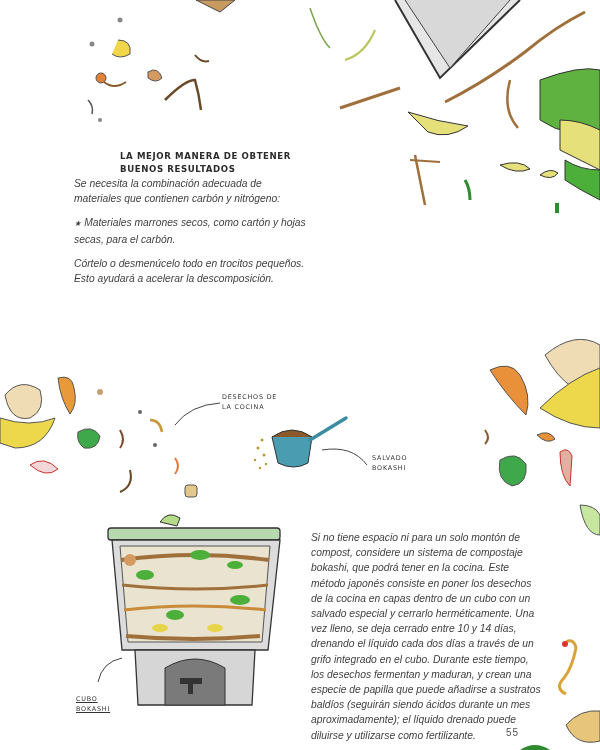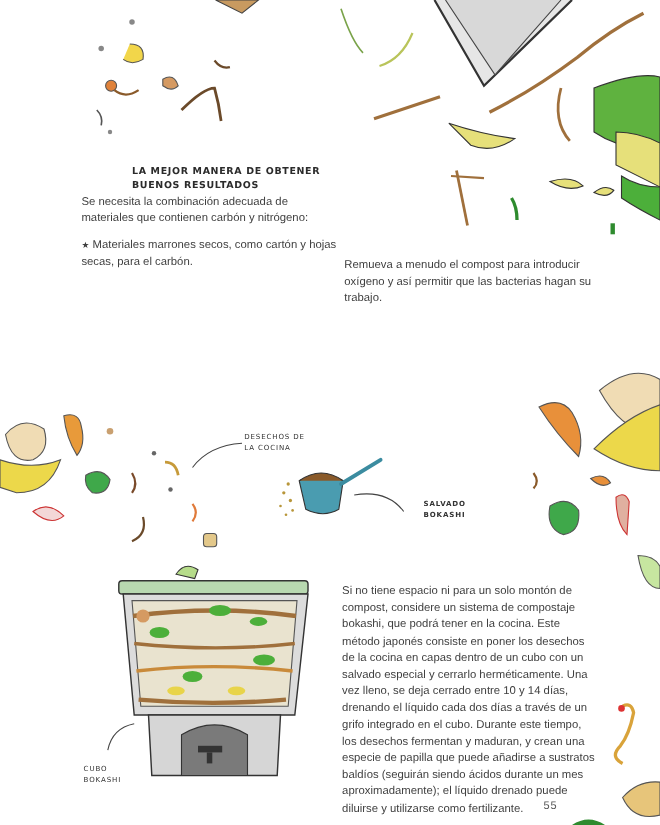--- a/index.html
+++ b/index.html
@@ -1,23 +1,23 @@
 <!DOCTYPE html>
 <html><head>
 <meta charset="utf-8">
 <style>
   html,body{margin:0;padding:0;background:#fff;}
   body{width:600px;height:750px;position:relative;overflow:hidden;font-family:"Liberation Sans",sans-serif;color:#3a3a3a;}
   .txt{position:absolute;font-size:10.3px;line-height:15.2px;color:#3f3f3f;}
-  .txt p{margin:0 0 9px 0;}
+  .txt p{margin:0 0 9px 0;font-style:italic;}
   .heading{font-family:"DejaVu Sans",sans-serif;font-size:8.6px;letter-spacing:0.6px;font-weight:bold;color:#2b2b2b;line-height:13px;text-transform:uppercase;margin-left:46px;}
   .bullet{display:block;}
   .bullet .star{display:inline-block;margin-right:3px;font-size:8px;}
   .label{position:absolute;font-family:"DejaVu Sans",sans-serif;font-size:6.4px;letter-spacing:0.8px;color:#333;text-align:left;line-height:10px;text-transform:uppercase;}
-  .pagenum{position:absolute;left:494px;top:727px;font-size:10px;color:#555;letter-spacing:1px;}
+  .pagenum{position:absolute;left:506px;top:727px;font-size:10px;color:#555;letter-spacing:1px;}
   svg.ill{position:absolute;left:0;top:0;}
 </style>
 </head>
 <body>
 
 <svg class="ill" width="600" height="750" viewBox="0 0 600 750">
 
   <g>
     <path d="M118 40 q14 0 12 14 q-10 6 -18 0" fill="#f2d64a" stroke="#555" stroke-width="1"></path>
     <circle cx="101" cy="78" r="5" fill="#e0823a" stroke="#555" stroke-width="1"></circle>
@@ -127,27 +127,27 @@
     <path d="M520 750 q15 -10 30 0z" fill="#2e8b2e"></path>
   </g>
 </svg>
 
 <div class="txt" style="left:74px;top:150px;width:232px;">
   <div class="heading">La mejor manera de obtener buenos resultados</div>
   <p>Se necesita la combinación adecuada de materiales que contienen carbón y nitrógeno:</p>
   <p style="">
     <span class="bullet"><span class="star">★</span><span>Materiales marrones secos, como cartón y hojas secas, para el carbón.</span></span>
   </p>
+  <p>Córtelo o desmenúcelo todo en trocitos pequeños. Esto ayudará a acelerar la descomposición.</p>
 </div>
 
 <div class="txt" style="left:313px;top:222px;width:228px;">
-  <p style="margin-top:12px;">Remueva a menudo el compost para introducir oxígeno y así permitir que las bacterias hagan su trabajo.</p>
 </div>
 
 <div class="txt" style="left:311px;top:530px;width:232px;">
   <p>Si no tiene espacio ni para un solo montón de compost, considere un sistema de compostaje bokashi, que podrá tener en la cocina. Este método japonés consiste en poner los desechos de la cocina en capas dentro de un cubo con un salvado especial y cerrarlo herméticamente. Una vez lleno, se deja cerrado entre 10 y 14 días, drenando el líquido cada dos días a través de un grifo integrado en el cubo. Durante este tiempo, los desechos fermentan y maduran, y crean una especie de papilla que puede añadirse a sustratos baldíos (seguirán siendo ácidos durante un mes aproximadamente); el líquido drenado puede diluirse y utilizarse como fertilizante.</p>
 </div>
 
 <div class="label" style="left:222px;top:392px;width:56px;">Desechos de la cocina</div>
-<div class="label" style="left:385px;top:453px;width:44px;font-weight:bold;">Salvado bokashi</div>
-<div class="label" style="left:76px;top:694px;width:36px;">Cubo bokashi</div>
+<div class="label" style="left:372px;top:453px;width:44px;">Salvado bokashi</div>
+<div class="label" style="left:76px;top:694px;width:36px;text-decoration:underline;">Cubo bokashi</div>
 
 <div class="pagenum">55</div>
 
 </body></html>

